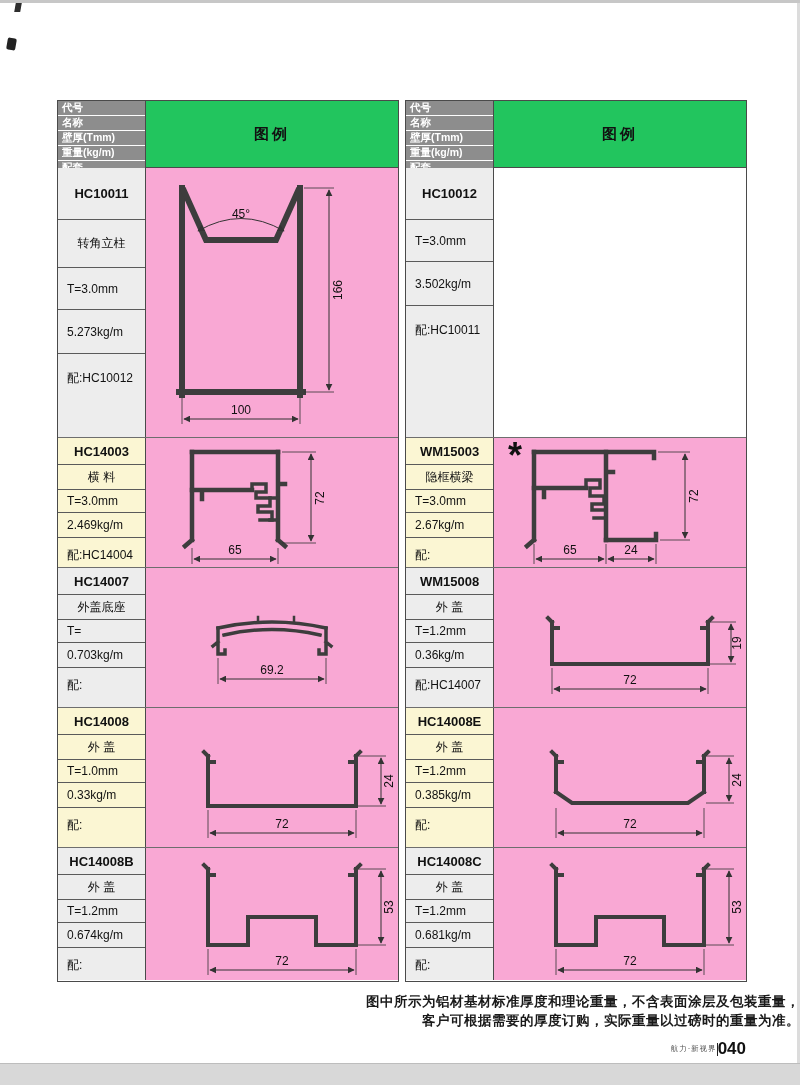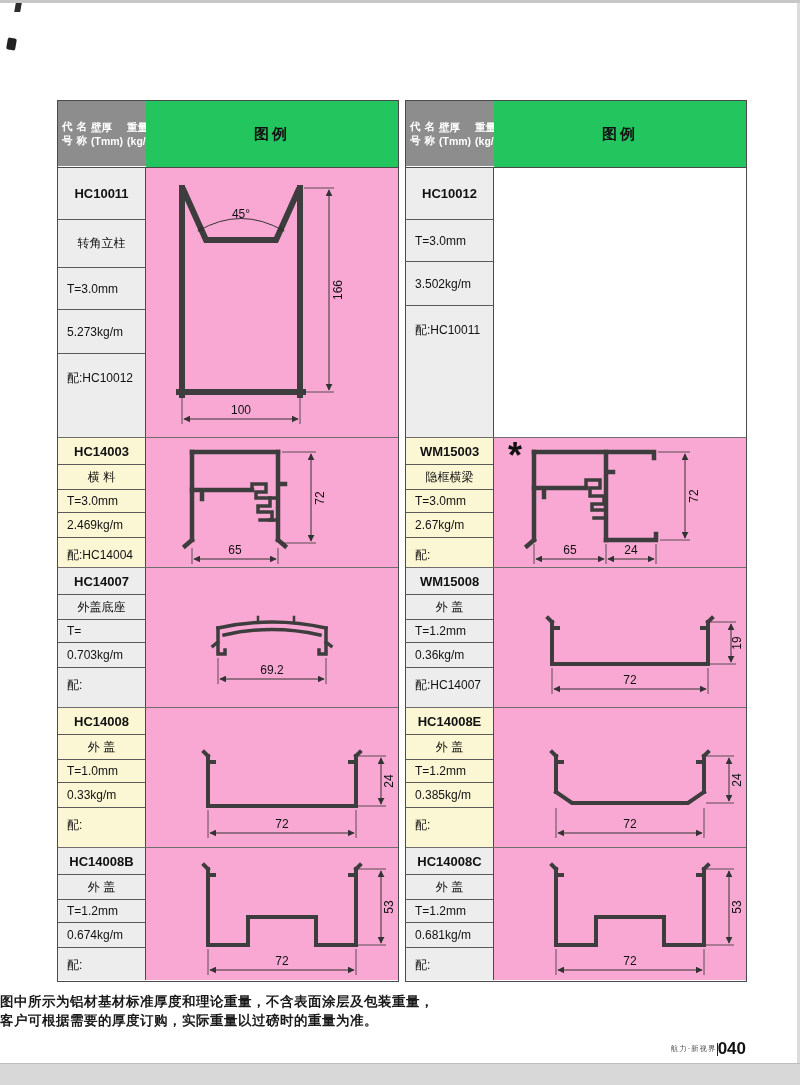--- a/index.html
+++ b/index.html
@@ -7,21 +7,21 @@
   .edge-top{position:absolute;left:0;top:0;width:800px;height:3px;background:#c7c7c7}
   .edge-bottom{position:absolute;left:0;top:1063px;width:800px;height:22px;background:#d8d8d8;border-top:1px solid #bdbdbd}
   .edge-right{position:absolute;right:0;top:3px;width:3px;height:1060px;background:#dcdcdc}
   .mark-a{position:absolute;left:15px;top:3px;width:6px;height:9px;background:#2e2e2e;transform:skewX(-10deg)}
   .mark-b{position:absolute;left:7px;top:38px;width:9px;height:12px;background:#222;transform:rotate(10deg);border-radius:2px}
 
   .cat{position:absolute;top:100px;width:342px;height:882px;border:1.5px solid #4a4a4a;box-sizing:border-box;background:#fff;display:flex;flex-direction:column;overflow:hidden}
   .cat.left{left:57px}.cat.right{left:405px}
 
   .thead{display:flex;height:67px;flex:0 0 67px;border-bottom:1.5px solid #4a4a4a;box-sizing:border-box}
-  .hlabels{width:88px;flex:0 0 88px;display:flex;flex-direction:row;border-right:1.2px solid #4a4a4a;box-sizing:border-box;background:#fff}
+  .hlabels{width:88px;flex:0 0 88px;display:flex;flex-direction:column;border-right:1.2px solid #4a4a4a;box-sizing:border-box;background:#fff}
   .hcell{flex:1;background:#8d8d8d;color:#fff;font-size:10.5px;font-weight:bold;display:flex;align-items:center;padding-left:4px;border-bottom:1px solid #fdfdfd;box-sizing:border-box}
   .hcell:last-child{border-bottom:none}
   .hlegend{flex:1;background:#22c55e;display:flex;align-items:center;justify-content:center;font-size:15px;font-weight:bold;letter-spacing:3px;color:#111}
 
   .sec{display:flex;border-bottom:1.5px solid #6e6e6e;box-sizing:border-box;flex:0 0 auto}
   .sec:last-child{border-bottom:none}
   .sh1{height:270px}.sh2{height:130px}.sh3{height:140px}.sh4{height:140px}.sh5{height:132px}
   .labels{width:88px;flex:0 0 88px;border-right:1.2px solid #4a4a4a;box-sizing:border-box;display:flex;flex-direction:column;background:#ededed}
   .labels.hl{background:#fbf6d3}
   .cell{box-sizing:border-box;border-bottom:1px solid #5a5a5a;display:flex;align-items:center;justify-content:center;font-size:12px;color:#111;text-align:left;flex:0 0 auto}
@@ -32,21 +32,21 @@
   .sh1 .c-code{height:52px}.sh1 .c-name{height:48px}.sh1 .c-t{height:42px}.sh1 .c-w{height:44px}.sh1 .c-match{padding-top:16px}
 
   .diag{flex:1;position:relative;display:flex;align-items:center;justify-content:flex-start;background:#f9a8d4;overflow:hidden}
   .note-star{position:absolute;left:14px;top:-4px;font-size:36px;font-weight:bold;color:#111;line-height:44px}
 
   .prof{stroke:#3d3d3d;fill:none;stroke-linecap:square;stroke-linejoin:miter}
   .dim{stroke:#333;stroke-width:1;fill:none;marker-start:url(#arr);marker-end:url(#arr)}
   .ext{stroke:#333;stroke-width:0.8;fill:none}
   .dt{font-family:"Liberation Sans",sans-serif;font-size:12px;fill:#111}
 
-  .footnote{position:absolute;top:992px;left:0;width:800px;text-align:left;font-size:13.5px;font-weight:600;color:#1a1a1a;line-height:19px;letter-spacing:0.5px}
+  .footnote{position:absolute;top:992px;left:0;width:800px;text-align:right;font-size:13.5px;font-weight:600;color:#1a1a1a;line-height:19px;letter-spacing:0.5px}
   .pagefoot{position:absolute;top:1039px;right:54px;display:flex;align-items:center;}
   .brand{font-size:7.5px;color:#555;letter-spacing:1px}
   .pf-bar{width:1px;height:13px;background:#222}
   .pnum{font-size:17px;font-weight:bold;color:#111}
 </style>
 </head>
 <body>
 
 <svg width="0" height="0" style="position:absolute">
   <defs>

